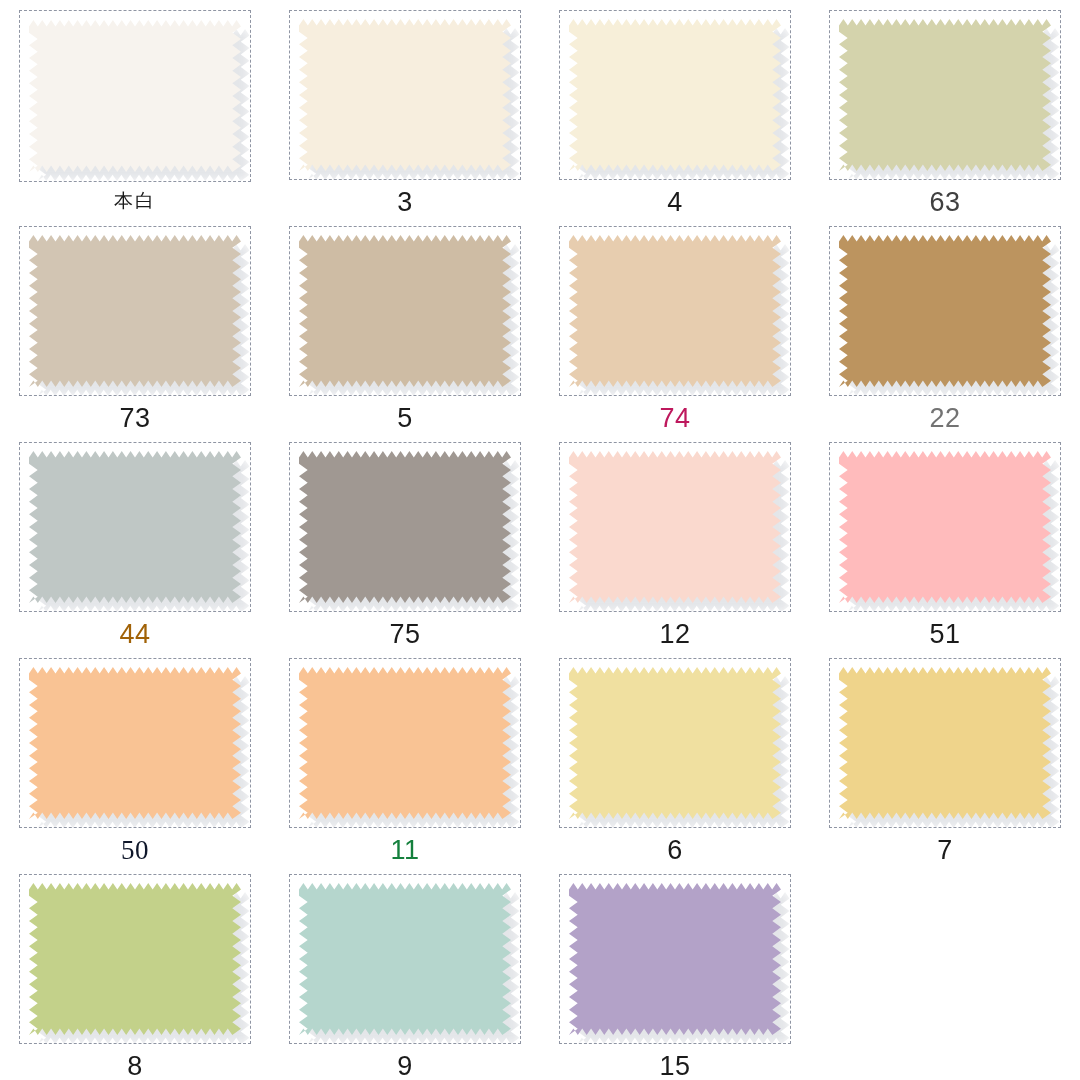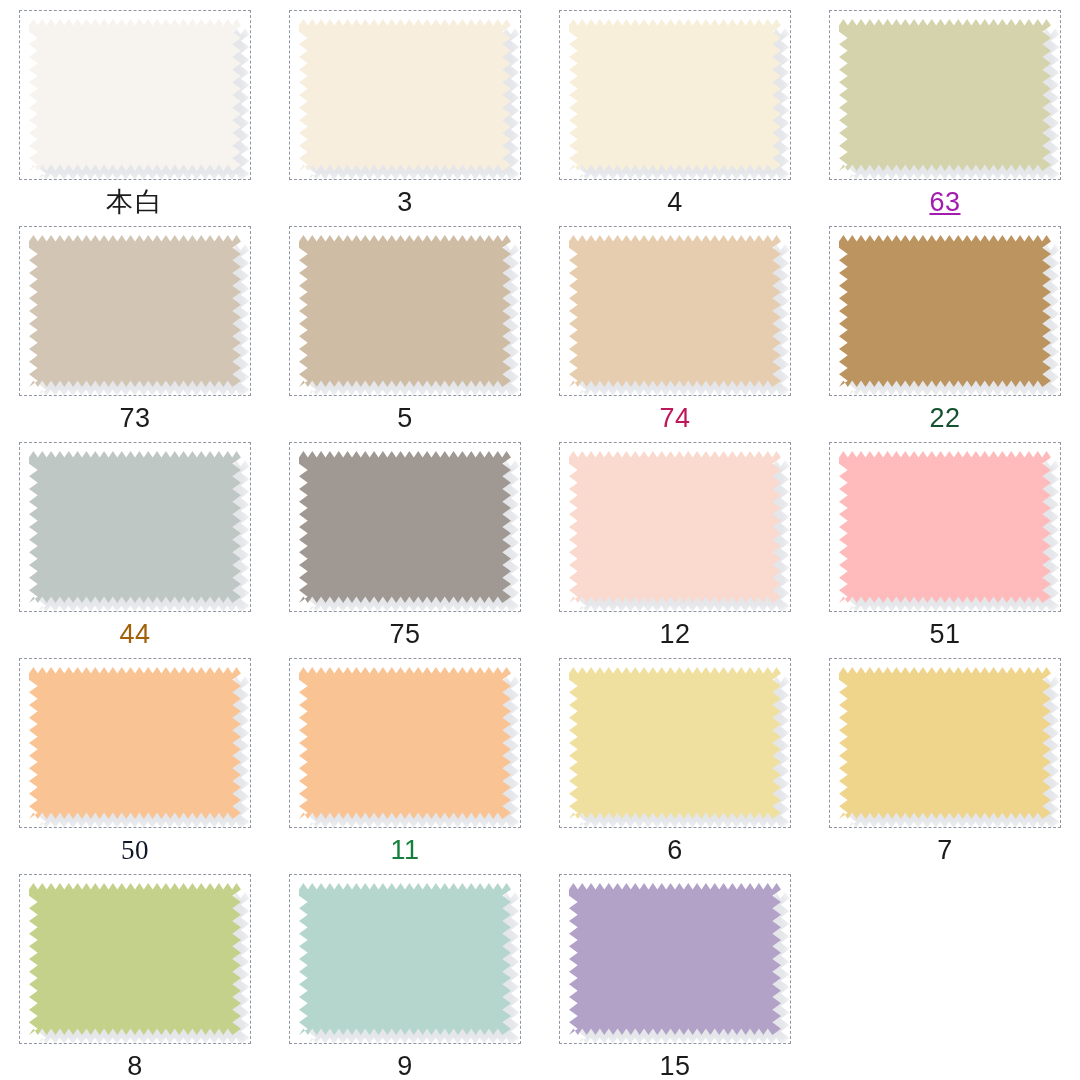--- a/index.html
+++ b/index.html
@@ -182,21 +182,21 @@
     margin-top: 9px;
     font-size: 27px;
     line-height: 1;
     color: #1b1b1b;
     font-weight: 400;
     letter-spacing: 0.5px;
     text-align: center;
     white-space: nowrap;
   }
   .swatch-label.cjk {
-    font-size: 27px;
+    font-size: 19px;
     letter-spacing: 2px;
   }
 </style>
 </head>
 <body>
 
 <div id="swatch-grid" style="background: rgb(255, 255, 255); grid-template-columns: repeat(4, 270px); grid-template-rows: repeat(5, 216px);">
     <div class="swatch-cell">
       <div class="chip-frame" style="border-color: rgb(143, 149, 163);">
         <div class="chip-shadow"></div>
@@ -216,21 +216,21 @@
         <div class="chip-shadow"></div>
         <div class="fabric-chip" title="4" style="background: rgb(247, 239, 217);"></div>
       </div>
       <div class="swatch-label" style="color: rgb(27, 27, 27);">4</div>
     </div>
     <div class="swatch-cell">
       <div class="chip-frame" style="border-color: rgb(143, 149, 163);">
         <div class="chip-shadow"></div>
         <div class="fabric-chip" title="63" style="background: rgb(212, 211, 172);"></div>
       </div>
-      <div class="swatch-label" style="color: #a21caf; text-decoration: underline;">63</div>
+      <div class="swatch-label" style="color: #404040;">63</div>
     </div>
     <div class="swatch-cell">
       <div class="chip-frame" style="border-color: rgb(143, 149, 163);">
         <div class="chip-shadow"></div>
         <div class="fabric-chip" title="73" style="background: rgb(210, 197, 179);"></div>
       </div>
       <div class="swatch-label" style="color: rgb(27, 27, 27);">73</div>
     </div>
     <div class="swatch-cell">
       <div class="chip-frame" style="border-color: rgb(143, 149, 163);">
@@ -244,21 +244,21 @@
         <div class="chip-shadow"></div>
         <div class="fabric-chip" title="74" style="background: rgb(231, 205, 175);"></div>
       </div>
       <div class="swatch-label" style="color: #be185d;">74</div>
     </div>
     <div class="swatch-cell">
       <div class="chip-frame" style="border-color: rgb(143, 149, 163);">
         <div class="chip-shadow"></div>
         <div class="fabric-chip" title="22" style="background: rgb(188, 148, 95);"></div>
       </div>
-      <div class="swatch-label" style="color: #14532d;">22</div>
+      <div class="swatch-label" style="color: #737373;">22</div>
     </div>
     <div class="swatch-cell">
       <div class="chip-frame" style="border-color: rgb(143, 149, 163);">
         <div class="chip-shadow"></div>
         <div class="fabric-chip" title="44" style="background: rgb(191, 199, 197);"></div>
       </div>
       <div class="swatch-label" style="color: #a16207;">44</div>
     </div>
     <div class="swatch-cell">
       <div class="chip-frame" style="border-color: rgb(143, 149, 163);">

